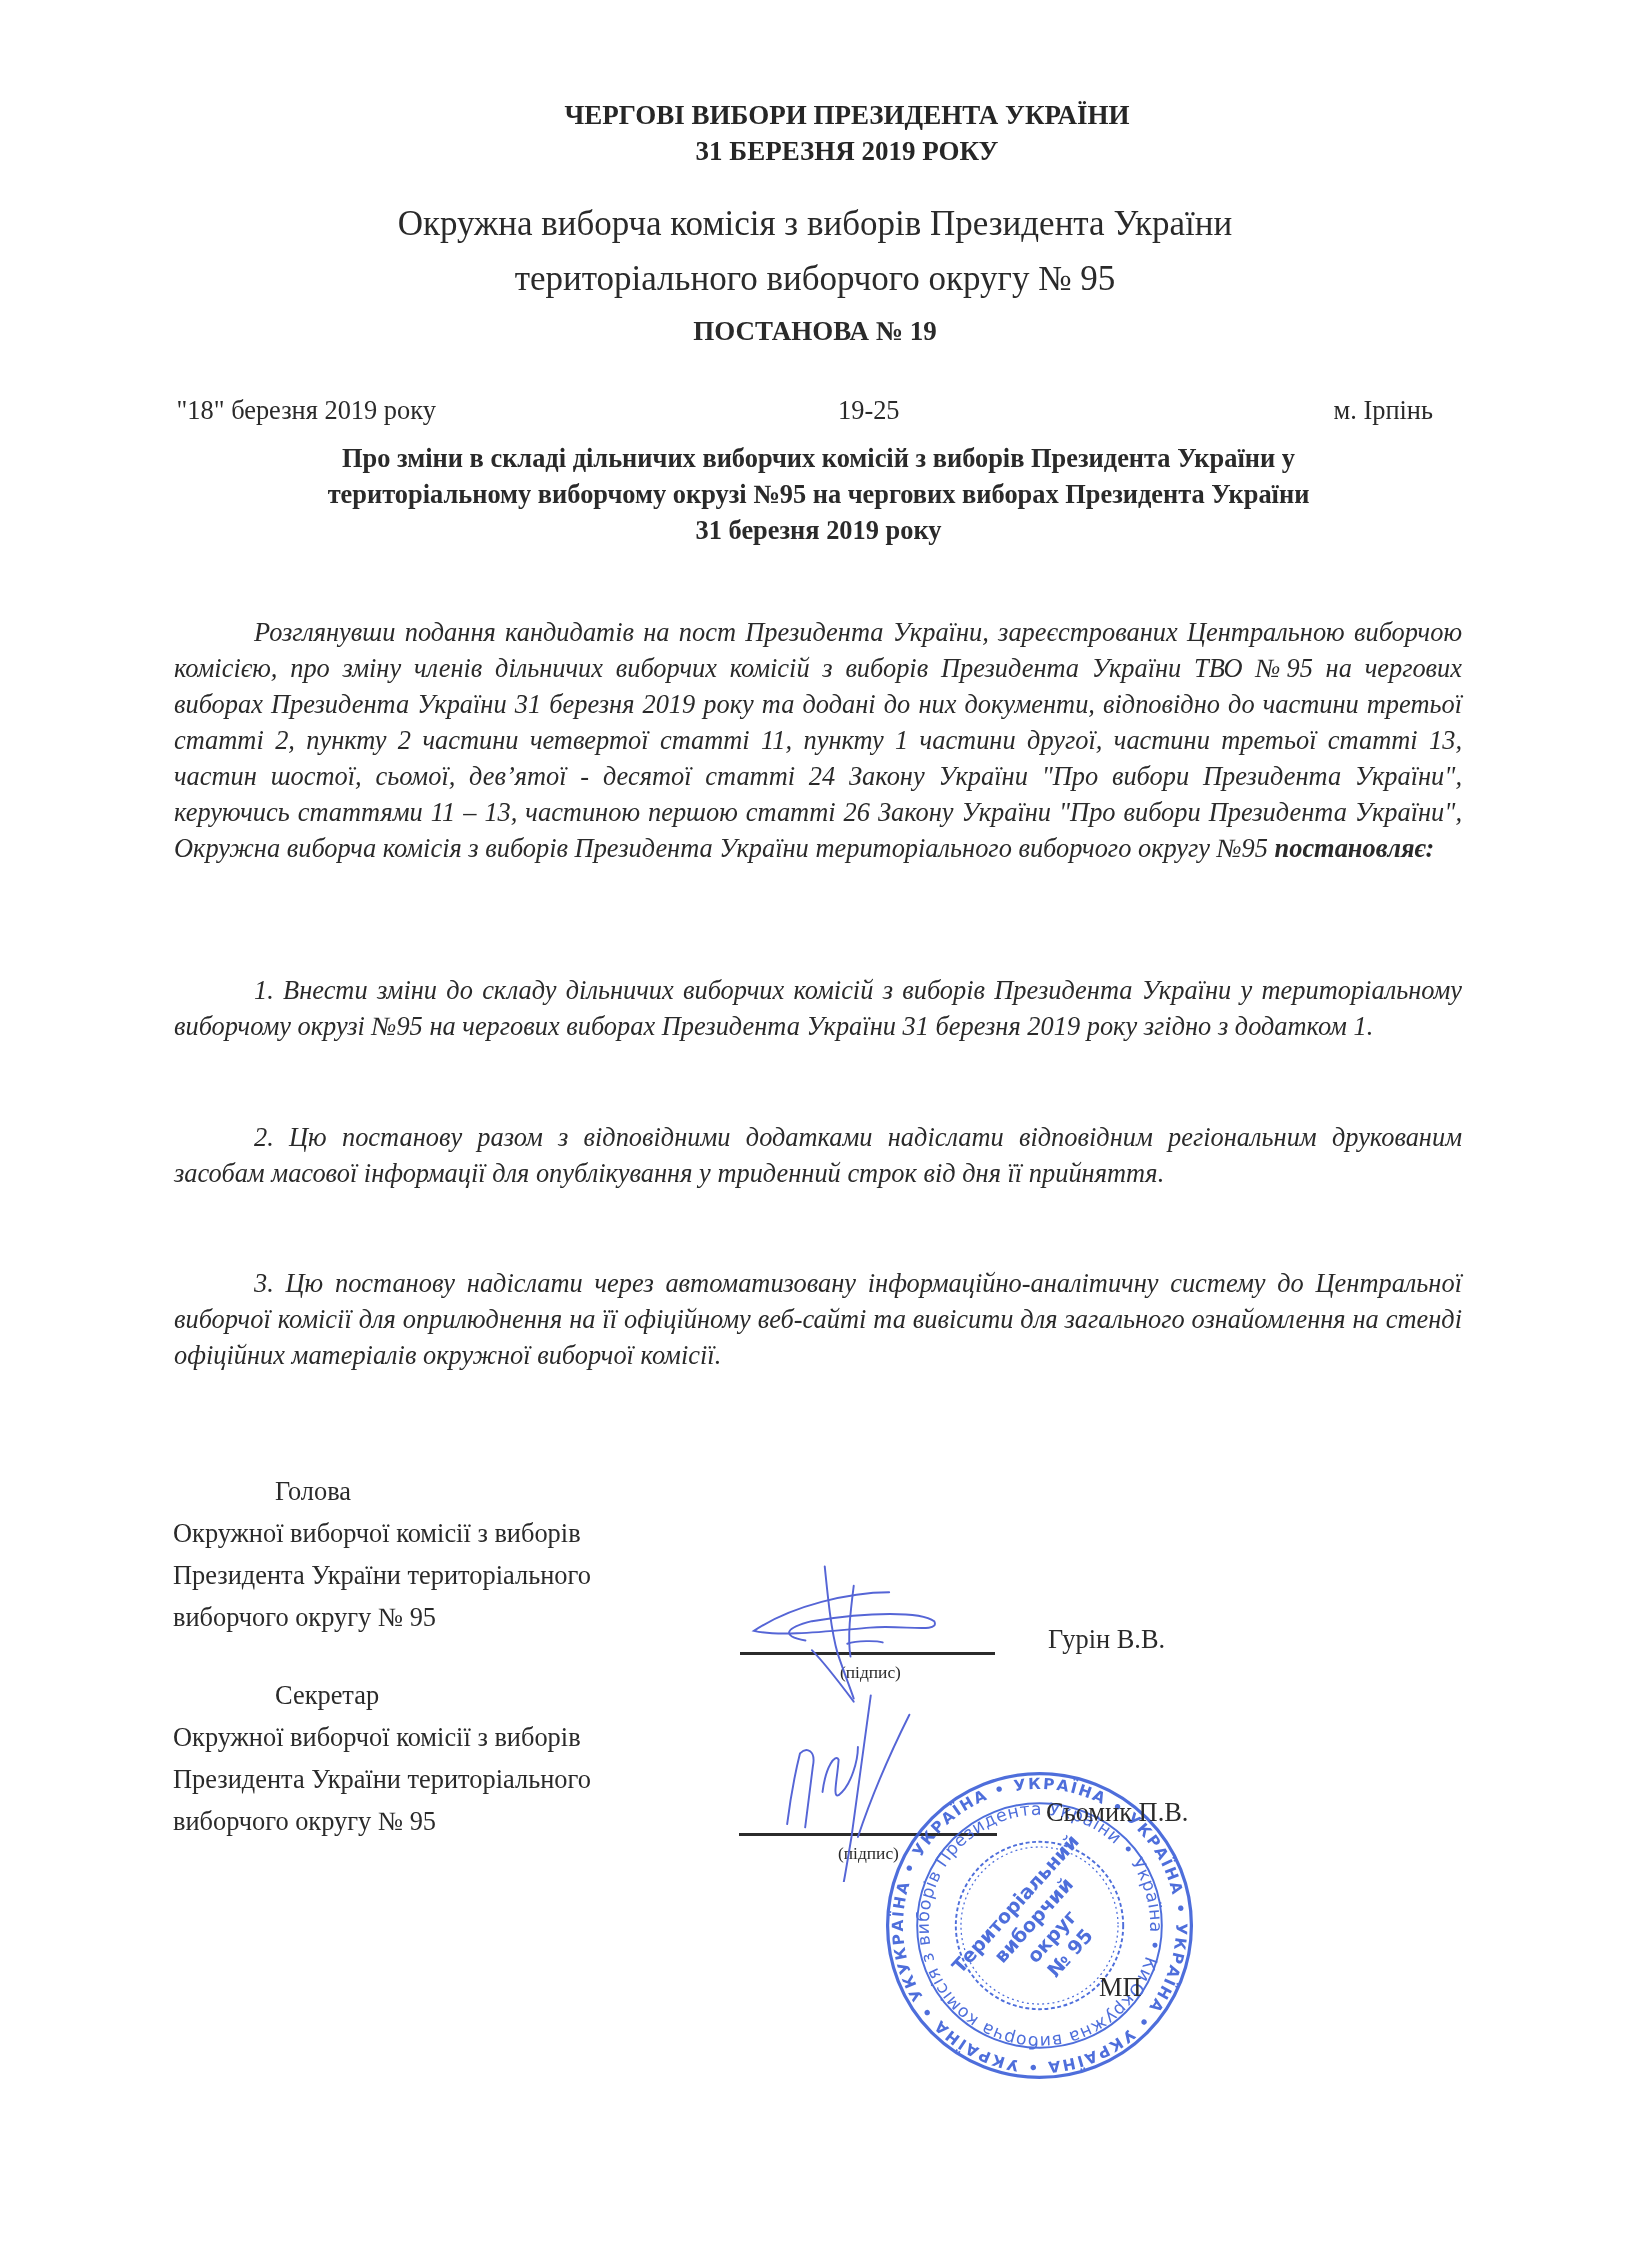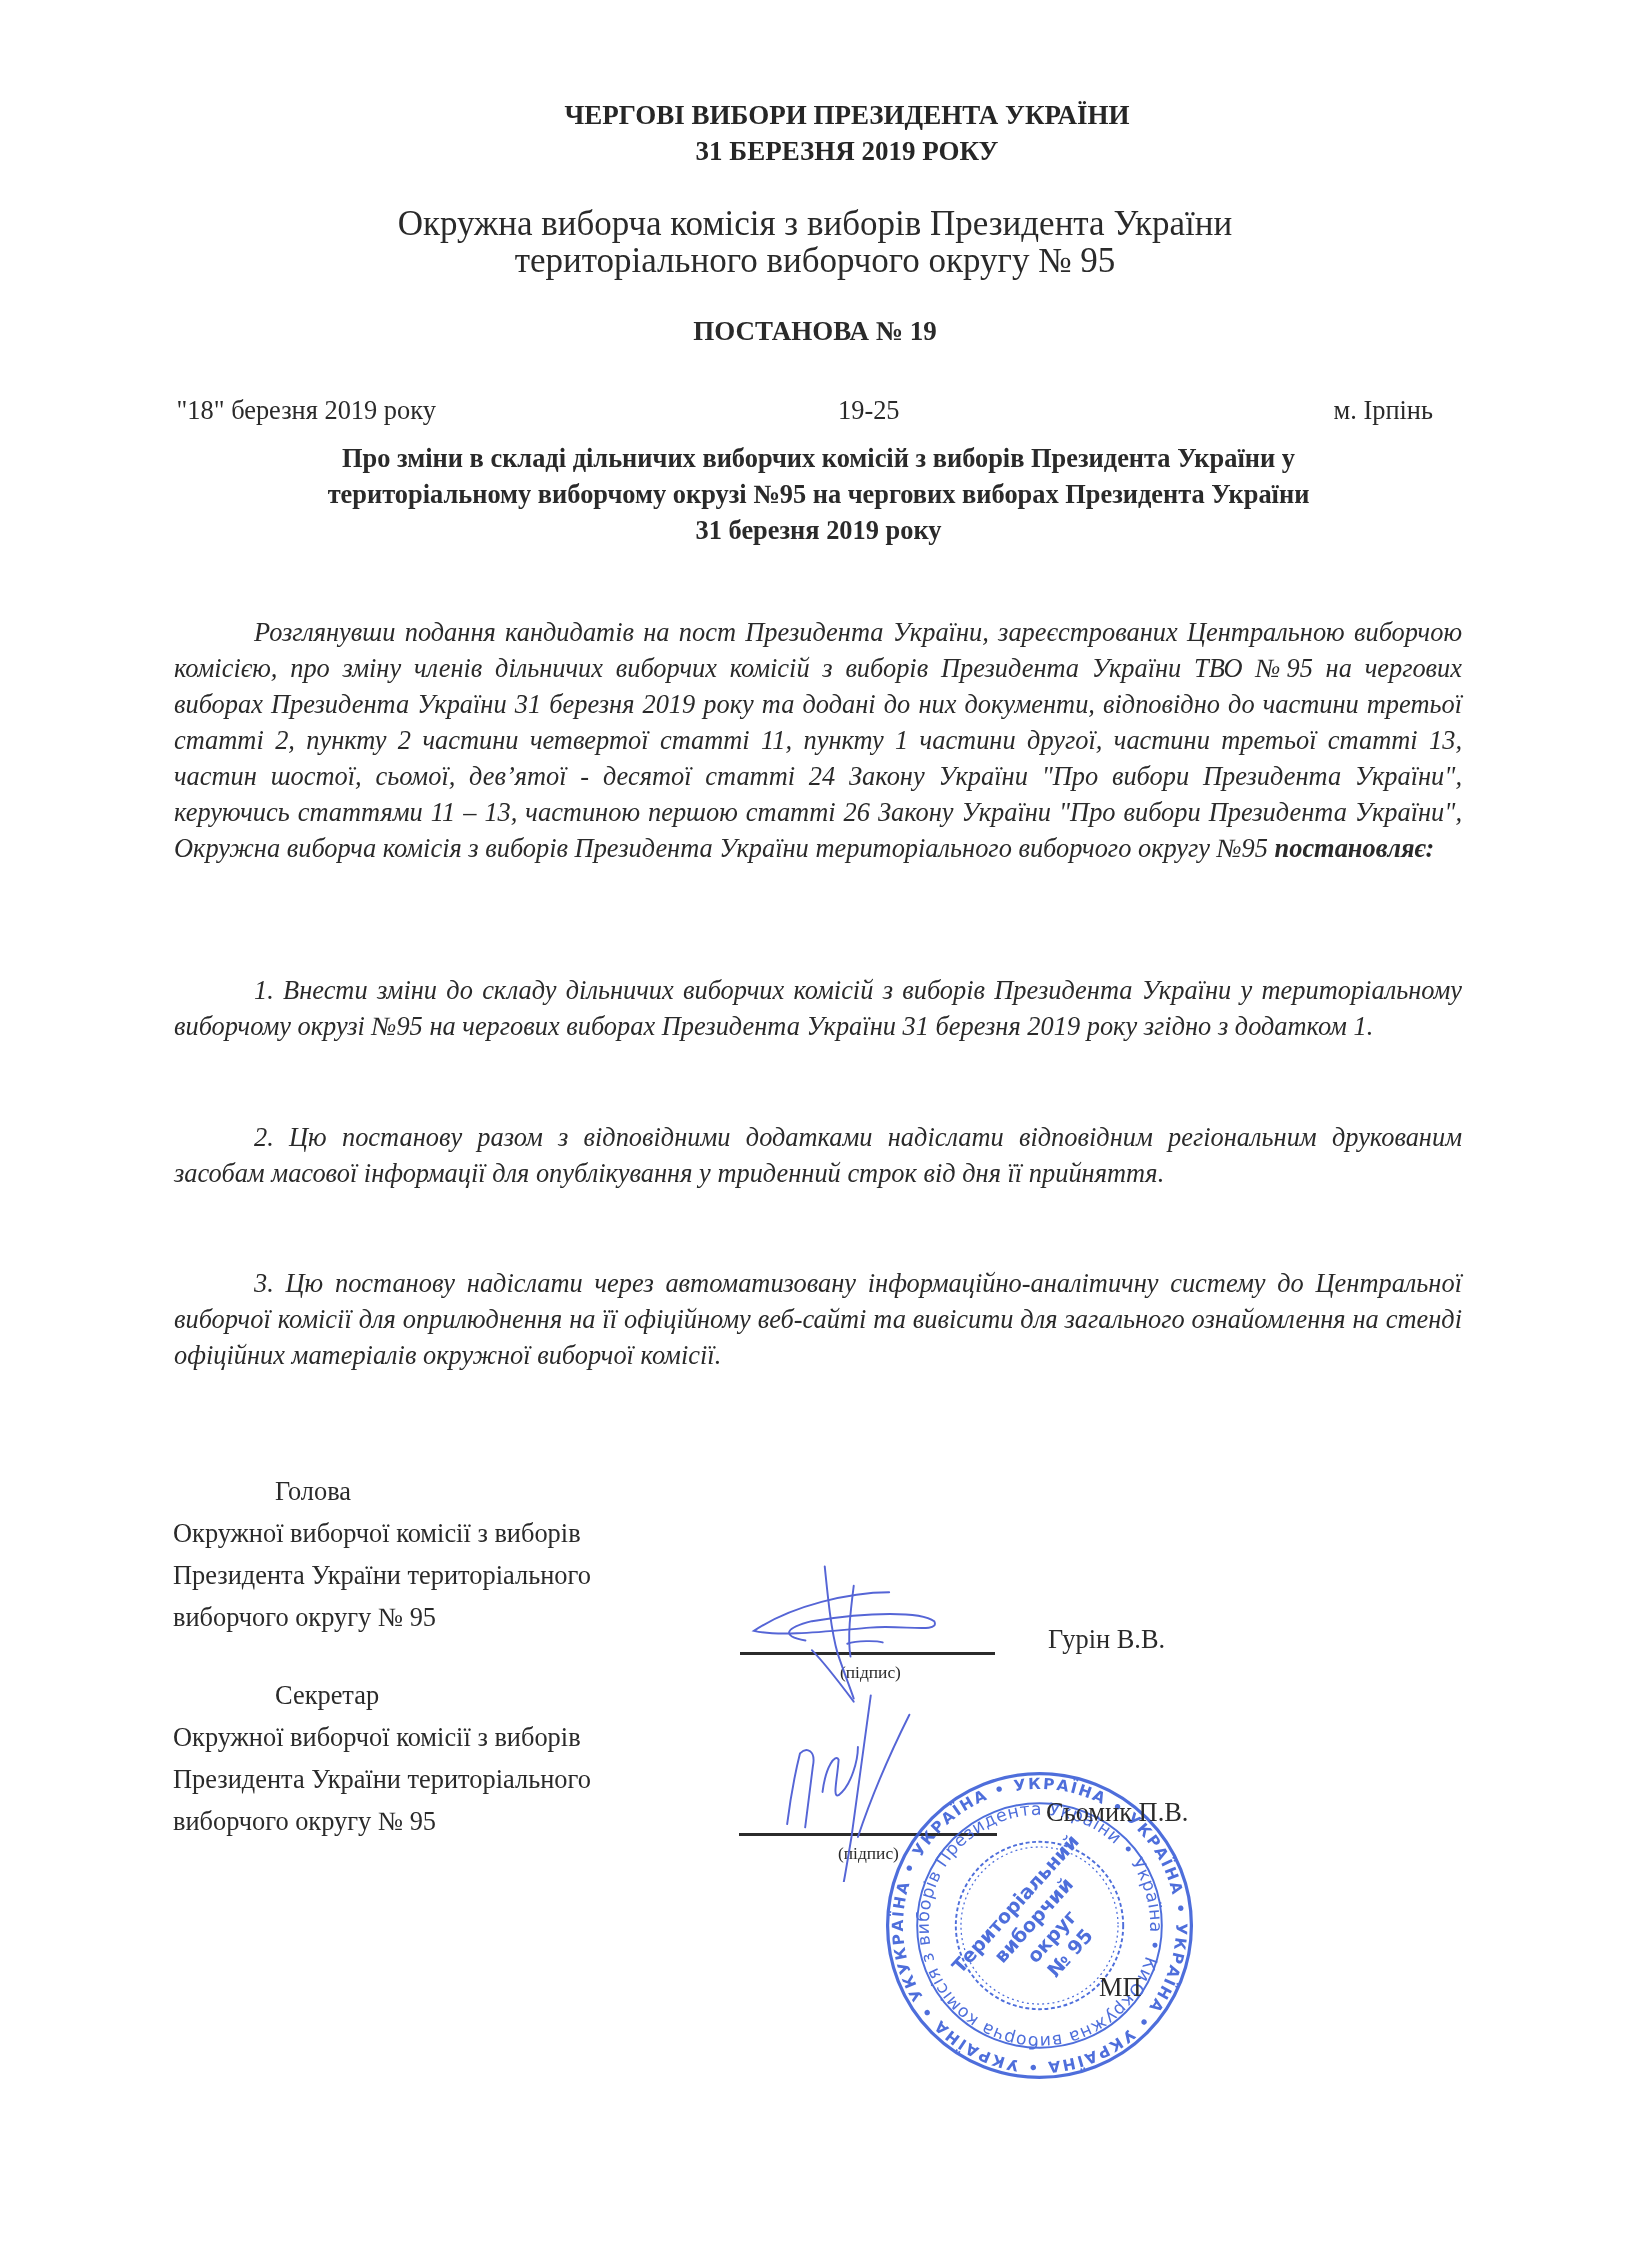--- a/index.html
+++ b/index.html
@@ -26,21 +26,21 @@
   .mp { position: absolute; font-size: 26.4px; }
   .stamp { position: absolute; left: 885px; top: 1771px; width: 309px; height: 309px; opacity: 0.9; }
   .scribble { position: absolute; }
 </style>
 </head>
 <body>
 
 <div class="abs center title" style="top:97px;">ЧЕРГОВІ ВИБОРИ ПРЕЗИДЕНТА УКРАЇНИ</div>
 <div class="abs center title" style="top:133px;">31 БЕРЕЗНЯ 2019 РОКУ</div>
 <div class="abs center sub" style="top:205px;">Окружна виборча комісія з виборів Президента України</div>
-<div class="abs center sub" style="top:242px;font-family:Liberation Serif, serif;">територіального виборчого округу № 95</div>
+<div class="abs center sub" style="top:260px;font-family:Liberation Serif, serif;">територіального виборчого округу № 95</div>
 <div class="abs center resolution" style="top:316px;">ПОСТАНОВА № 19</div>
 
 <div class="abs dateline">
   <span style="left:2.6px;">"18" березня 2019 року</span>
   <span style="left:664px;">19-25</span>
   <span style="right:31px;">м. Ірпінь</span>
 </div>
 
 <div class="abs heading">
   <div>Про зміни в складі дільничих виборчих комісій з виборів Президента України у</div>

